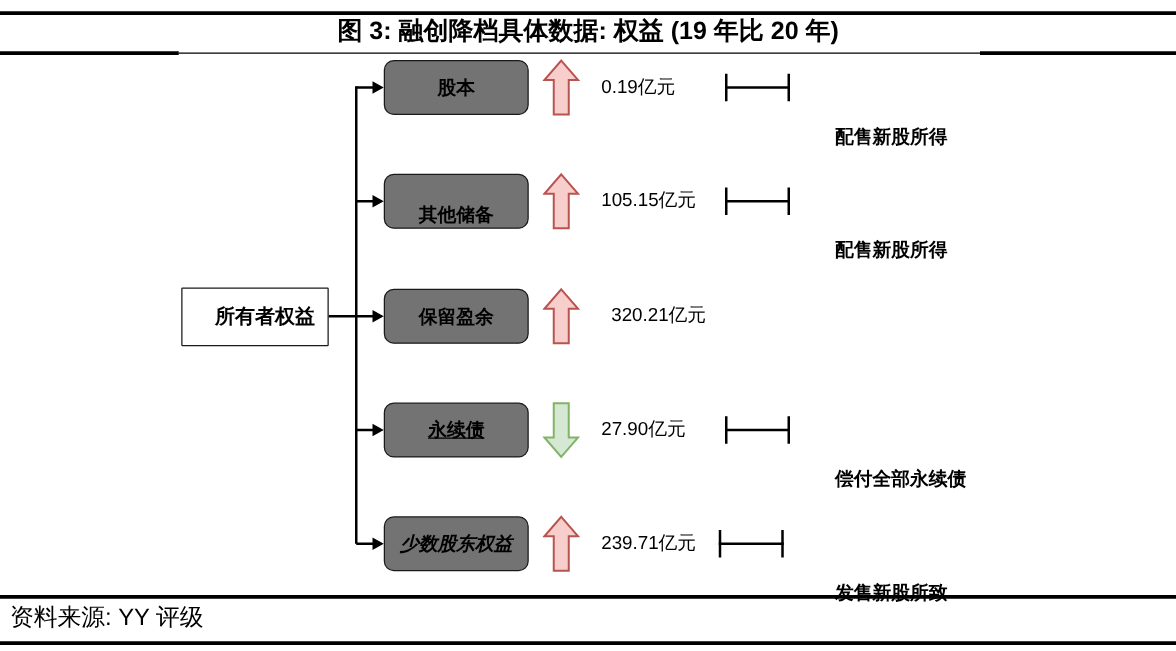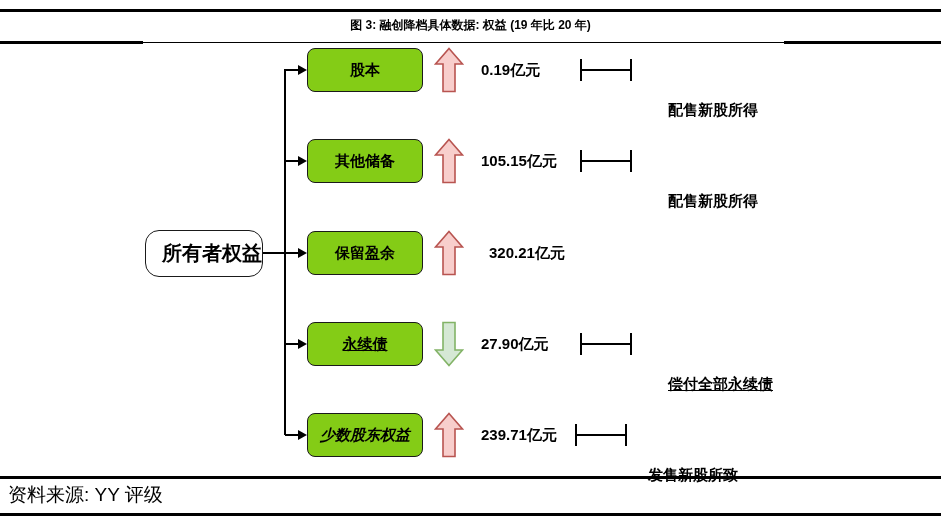--- a/index.html
+++ b/index.html
@@ -1,32 +1,32 @@
 <!DOCTYPE html>
 <html><head>
 <meta charset="utf-8">
 <style>
   html,body{margin:0;padding:0;background:#fff;}
   #page{position:relative;width:941px;height:521px;background:#fff;overflow:hidden;
         font-family:"Liberation Sans","DejaVu Sans",sans-serif;color:#000;}
   .hline{position:absolute;background:#000;}
   .title{position:absolute;left:0;top:13px;width:941px;height:24px;line-height:24px;
-         text-align:center;font-size:12px;font-weight:bold;}
+         text-align:center;font-size:20px;font-weight:bold;}
   .node-box{position:absolute;width:116px;height:44px;border:1.6px solid #1a1a1a;border-radius:8px;
-            background:#84cc16;display:flex;align-items:center;justify-content:center;
+            background:#737373;display:flex;align-items:center;justify-content:center;
             font-size:15px;font-weight:bold;box-sizing:border-box;}
   .root-box{position:absolute;left:145px;top:230px;width:118px;height:47px;border:1.6px solid #1a1a1a;
-            border-radius:14px;background:#fff;display:flex;align-items:center;justify-content:center;
-            font-size:20px;font-weight:bold;box-sizing:border-box;padding-left:16px;}
+            border-radius:1px;background:#fff;display:flex;align-items:center;justify-content:center;
+            font-size:16px;font-weight:bold;box-sizing:border-box;padding-left:16px;}
   .trunk{position:absolute;left:284px;top:69px;width:1.6px;height:366px;background:#000;}
   .branch{position:absolute;height:1.6px;background:#000;}
   .arrowhead{position:absolute;width:0;height:0;border-left:9px solid #000;
              border-top:5.5px solid transparent;border-bottom:5.5px solid transparent;}
   .dir-arrow{position:absolute;}
-  .value{position:absolute;height:22px;line-height:22px;font-size:15px;font-weight:bold;white-space:nowrap;}
+  .value{position:absolute;height:22px;line-height:22px;font-size:15px;font-weight:normal;white-space:nowrap;}
   .note{position:absolute;height:22px;line-height:22px;font-size:15px;font-weight:bold;white-space:nowrap;margin-top:40px;}
   .ibeam{position:absolute;width:52px;height:22px;}
   .ibeam .mid{position:absolute;left:0;top:10.2px;width:52px;height:1.5px;background:#000;}
   .ibeam .bar-l{position:absolute;left:0;top:0;width:1.6px;height:22px;background:#000;}
   .ibeam .bar-r{position:absolute;right:0;top:0;width:1.6px;height:22px;background:#000;}
   .source{position:absolute;left:8px;top:483px;height:24px;line-height:24px;font-size:19px;}
 </style>
 </head>
 <body>
 
@@ -54,21 +54,21 @@
   <div class="value" style="left:481px;top:59px;">0.19亿元</div>
   <div class="ibeam" style="left:580px;top:59px;">
       <i class="bar-l"></i>
       <i class="mid"></i>
       <i class="bar-r"></i>
     </div>
   <div class="note" style="left:668px;top:59px;">配售新股所得</div>
 
   <div class="branch" style="left:285px;top:160.2px;width:14px;"></div>
   <div class="arrowhead" style="left:298px;top:155.5px;"></div>
-  <div class="node-box" style="left:307px;top:139px;">
+  <div class="node-box" style="left:307px;top:139px;align-items:flex-end;">
     <span>其他储备</span>
   </div>
   <svg class="dir-arrow" style="left:434px;top:138px;" width="30" height="46" viewBox="0 0 30 46">
     <polygon points="15,1.5 28.5,17 21,17 21,44.5 9,44.5 9,17 1.5,17" stroke-width="1.6" fill="#f8cecc" stroke="#b85450"></polygon>
   </svg>
   <div class="value" style="left:481px;top:150px;">105.15亿元</div>
   <div class="ibeam" style="left:580px;top:150px;">
       <i class="bar-l"></i>
       <i class="mid"></i>
       <i class="bar-r"></i>
@@ -92,35 +92,35 @@
   </div>
   <svg class="dir-arrow" style="left:434px;top:321px;" width="30" height="46" viewBox="0 0 30 46">
     <polygon points="15,44.5 28.5,29 21,29 21,1.5 9,1.5 9,29 1.5,29" stroke-width="1.6" fill="#d5e8d4" stroke="#82b366"></polygon>
   </svg>
   <div class="value" style="left:481px;top:333px;">27.90亿元</div>
   <div class="ibeam" style="left:580px;top:333px;">
       <i class="bar-l"></i>
       <i class="mid"></i>
       <i class="bar-r"></i>
     </div>
-  <div class="note" style="left:668px;top:333px;text-decoration:underline;">偿付全部永续债</div>
+  <div class="note" style="left:668px;top:333px;">偿付全部永续债</div>
 
   <div class="branch" style="left:285px;top:434.2px;width:14px;"></div>
   <div class="arrowhead" style="left:298px;top:429.5px;"></div>
   <div class="node-box" style="left:307px;top:413px;font-style:italic;">
     <span>少数股东权益</span>
   </div>
   <svg class="dir-arrow" style="left:434px;top:412px;" width="30" height="46" viewBox="0 0 30 46">
     <polygon points="15,1.5 28.5,17 21,17 21,44.5 9,44.5 9,17 1.5,17" stroke-width="1.6" fill="#f8cecc" stroke="#b85450"></polygon>
   </svg>
   <div class="value" style="left:481px;top:424px;">239.71亿元</div>
   <div class="ibeam" style="left:575px;top:424px;">
       <i class="bar-l"></i>
       <i class="mid"></i>
       <i class="bar-r"></i>
     </div>
-  <div class="note" style="left:648px;top:424px;">发售新股所致</div>
+  <div class="note" style="left:668px;top:424px;">发售新股所致</div>
 
   <div class="hline" style="left:0;top:476px;width:941px;height:3px;"></div>
   <div class="source">资料来源: YY 评级</div>
   <div class="hline" style="left:0;top:513px;width:941px;height:3px;"></div>
 
 </div>
 
 </body></html>

